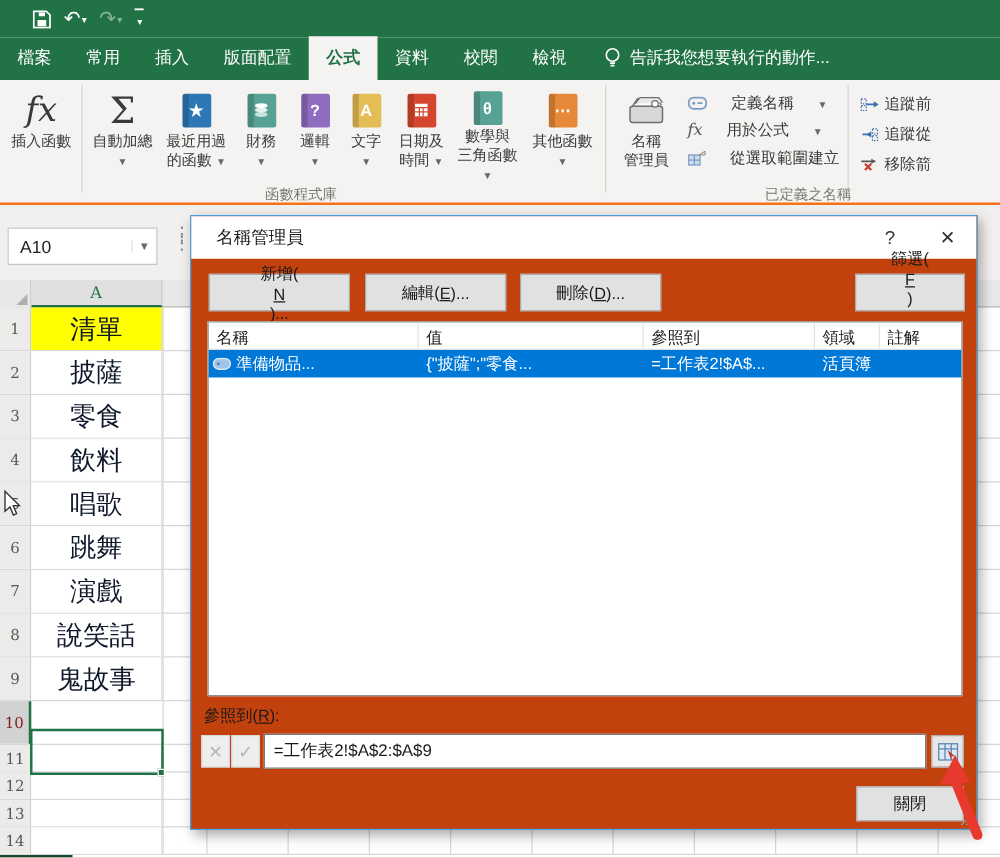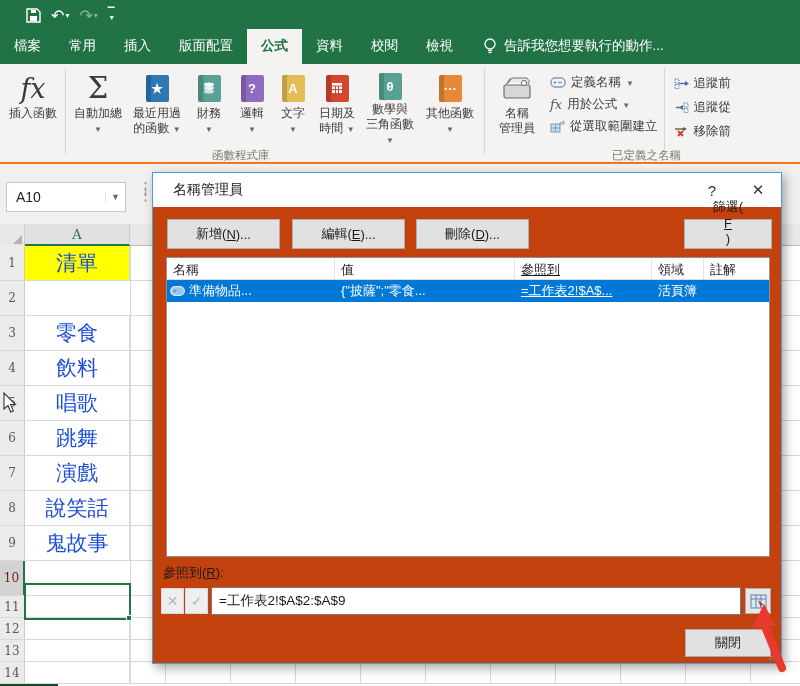--- a/index.html
+++ b/index.html
@@ -25,21 +25,21 @@
   .rb-flex { position:absolute; left:4px; top:4px; display:flex; align-items:flex-start; height:80px; }
   .bigbtn { display:flex; flex-direction:column; align-items:center; justify-content:flex-start; padding-top:2px; font-size:12px; color:#3b3a39; line-height:15px; text-align:center; height:80px; }
   .bigbtn .icon-slot { height:36px; display:flex; align-items:center; justify-content:center; }
   .vsep { width:1px; height:86px; background:#d8d6d3; margin:0 3px; align-self:flex-start; }
   .book { width:23px; height:27px; border-radius:2px; color:#fff; font-weight:bold; font-size:13px; display:flex; align-items:center; justify-content:center; position:relative; box-shadow:inset 5px 0 0 rgba(0,0,0,.16); }
   .fxtext { font-family:"DejaVu Serif", serif; font-style:italic; font-size:27px; color:#3b3a39; }
   .sigma { font-size:29px; color:#3b3a39; font-family:"DejaVu Serif", serif; }
   .drop { font-size:8px; color:#6a6967; margin-top:1px; }
   .grouplabel { position:absolute; top:84px; font-size:11.5px; color:#7a7874; }
   .dn-col { display:flex; flex-direction:column; gap:5px; padding-top:6px; margin-left:4px; }
-  .dn-item { display:flex; align-items:center; gap:5px; font-size:12.5px; color:#3b3a39; white-space:nowrap; }
+  .dn-item { display:flex; align-items:center; gap:19px; font-size:12.5px; color:#3b3a39; white-space:nowrap; }
   .trace-col { display:flex; flex-direction:column; gap:7px; padding-top:7px; margin-left:6px; width:120px; }
   .trace-item { display:flex; align-items:center; gap:5px; font-size:12.5px; color:#3b3a39; white-space:nowrap; }
 
   
   .fbar { left:0; top:164px; width:800px; height:60px; background:#f1f0ee; }
   .namebox { position:absolute; left:6px; top:18px; width:120px; height:30px; background:#fff; border:1px solid #c8c6c4; display:flex; align-items:center; font-size:14px; color:#222;justify-content:space-between; }
   .namebox .nbtext { padding-left:9px; flex:1; font-family:"Liberation Sans", sans-serif; }
   .namebox .nbarrow { width:20px; text-align:center; color:#6a6967; font-size:9px; border-left:1px solid #e4e2e0; }
   .vdots { position:absolute; left:138px; top:20px; color:#8a8886; font-size:15px; letter-spacing:0; line-height:7px; }
 
@@ -47,40 +47,40 @@
   .sheet { left:0; top:224px; width:800px; height:462px; background:#fff; }
   .colheadstrip { position:absolute; left:0; top:0; width:800px; height:22px; background:#e8e8e8; border-bottom:1px solid #bdbbb9; display:flex; }
   .cornercell { width:25px; height:22px; border-right:1px solid #cfcdcB; position:relative; background:#e8e8e8; }
   .cornercell::after { content:""; position:absolute; right:2px; bottom:2px; border-left:9px solid transparent; border-bottom:9px solid #b3b1af; }
   .aheader { width:105px; height:22px; background:#e0e0e0; color:#217346; font-size:13px; display:flex; align-items:center; justify-content:center; border-right:1px solid #cfcdcb; border-bottom:2px solid #217346; font-family:"DejaVu Serif", serif; }
   .rows { position:absolute; left:0; top:22px; width:800px; }
   .srow { display:flex; width:800px; border-bottom:1px solid #d8d8d8; background:transparent; }
   .srow.tall { height:35px; } .srow.short { height:22px; }
   .rownum { width:25px; background:#eceBe9; color:#5a5856; font-size:12px; display:flex; align-items:center; justify-content:center; border-right:1px solid #cfcdcb; font-family:"DejaVu Serif", serif; }
   .rownum.sel { background:#d2d2d2; color:#7f1d1d; border-right:2px solid #217346; }
-  .cellA { width:105px; display:flex; align-items:center; justify-content:center; font-family:"DejaVu Serif", serif; font-size:21px; color:#1d4ed8; border-right:1px solid #d8d8d8; background:#fff; }
+  .cellA { width:105px; display:flex; align-items:center; justify-content:center; font-family:"DejaVu Serif", serif; font-size:21px; color:#0f172a; border-right:1px solid #d8d8d8; background:#fff; }
   .cellA.yellow { background:#ffff00; }
   .gridv { position:absolute; top:22px; width:1px; background:#d8d8d8; height:438px; }
   .selbox { position:absolute; left:24px; top:359px; width:107px; height:37px; border:2px solid #217346; pointer-events:none; }
   .fillhandle { position:absolute; right:-3px; bottom:-3px; width:6px; height:6px; background:#217346; border:1px solid #fff; }
   .bottomstrip { position:absolute; left:0; top:460px; width:58px; height:2px; background:#17492c; }
 
   
   .dialog { left:152px; top:172px; width:630px; height:492px; background:#c2410c; border:1px solid #4a9edd; box-shadow:3px 4px 10px rgba(0,0,0,.35); }
   .dtitle { position:absolute; left:0; top:0; width:100%; height:34px; background:#fff; display:flex; align-items:center; }
   .dtitle .ttext { font-size:14px; color:#1a1a1a; padding-left:20px; flex:1; }
   .dctl { width:46px; height:34px; display:flex; align-items:center; justify-content:center; font-size:15px; color:#333; }
   .dbtn { position:absolute; height:30px; background:#e1e1e1; border:1px solid #adadad; font-size:13px; color:#1a1a1a; display:flex; align-items:center; justify-content:center; font-family:"Liberation Sans", sans-serif; }
   .u { text-decoration:underline; }
   .listbox { position:absolute; left:13px; top:84px; width:604px; height:300px; background:#fff; border:1px solid #8f8f8f; }
   .lheader { display:flex; height:22px; border-bottom:1px solid #dcdcdc; font-size:13px; color:#1a1a1a; }
   .lheader > div { padding:3px 0 0 6px; border-right:1px solid #e3e3e3; }
   .lrow { display:flex; height:22px; background:#0078d7; color:#fff; font-size:13px; align-items:center; }
   .lrow > div { padding-left:6px; overflow:hidden; white-space:nowrap; }
-  .c0{width:168px;} .c1{width:180px;} .c2{width:137px;text-decoration:underline;} .c3{width:52px;} .c4{flex:1;}
+  .c0{width:168px;} .c1{width:180px;} .c2{width:137px;} .c3{width:52px;} .c4{flex:1;}
   .lrow .c0 { display:flex; align-items:center; gap:4px; padding-left:3px; }
   .referslabel { position:absolute; left:10px; top:391px; font-size:13px; color:#1a1a1a; }
   .refersrow { position:absolute; left:0; top:414px; width:100%; height:28px; }
   .xv { position:absolute; top:1px; width:23px; height:26px; background:#eeeeee; border:1px solid #d9d9d9; color:#b5b5b5; font-size:14px; display:flex; align-items:center; justify-content:center; }
   .refersfield { position:absolute; left:58px; top:0; width:530px; height:28px; background:#fff; border:1px solid #7a7a7a; font-size:13.5px; color:#1a1a1a; display:flex; align-items:center; padding-left:7px; font-family:"Liberation Sans", sans-serif; }
   .collapsebtn { position:absolute; left:592px; top:1px; width:26px; height:26px; background:#e7e7e7; border:1px solid #adadad; display:flex; align-items:center; justify-content:center; }
   .closebtn { left:532px; top:456px; width:86px; height:28px; }
   .grip { position:absolute; right:2px; bottom:2px; }
 </style>
 </head>
@@ -304,20 +304,21 @@
   <div class="gridv" style="left:620px"></div>
   <div class="gridv" style="left:685px"></div>
   <div class="gridv" style="left:750px"></div>
   <div class="rows">
     <div class="srow tall">
         <div class="rownum">1</div>
         <div class="cellA yellow">清單</div>
       </div>
     <div class="srow tall">
         <div class="rownum">2</div>
+        <div class="cellA">披薩</div>
       </div>
     <div class="srow tall">
         <div class="rownum">3</div>
         <div class="cellA">零食</div>
       </div>
     <div class="srow tall">
         <div class="rownum">4</div>
         <div class="cellA">飲料</div>
       </div>
     <div class="srow tall">
@@ -369,21 +370,21 @@
     </svg>
 </div>
 
 <div class="abs dialog">
   <div class="dtitle">
     <span class="ttext">名稱管理員</span>
     <span class="dctl">?</span>
     <span class="dctl">✕</span>
   </div>
 
-  <button class="dbtn" style="left:14px; top:46px; width:113px;">
+  <button class="dbtn" style="left:14px; top:46px; width:113px;flex-direction:column;">
       <span>新增(</span>
       <span class="u">N</span>
       <span>)...</span>
     </button>
   <button class="dbtn" style="left:139px; top:46px; width:113px;">
       <span>編輯(</span>
       <span class="u">E</span>
       <span>)...</span>
     </button>
   <button class="dbtn" style="left:263px; top:46px; width:113px;">

